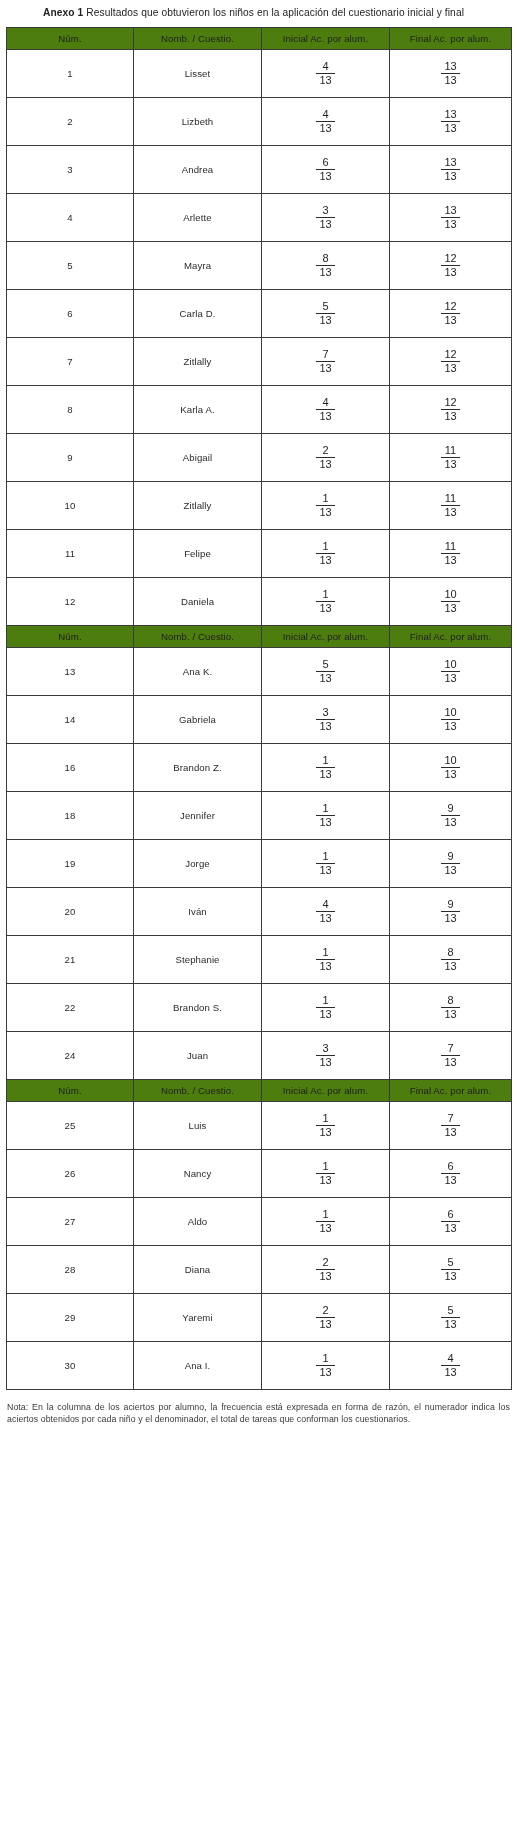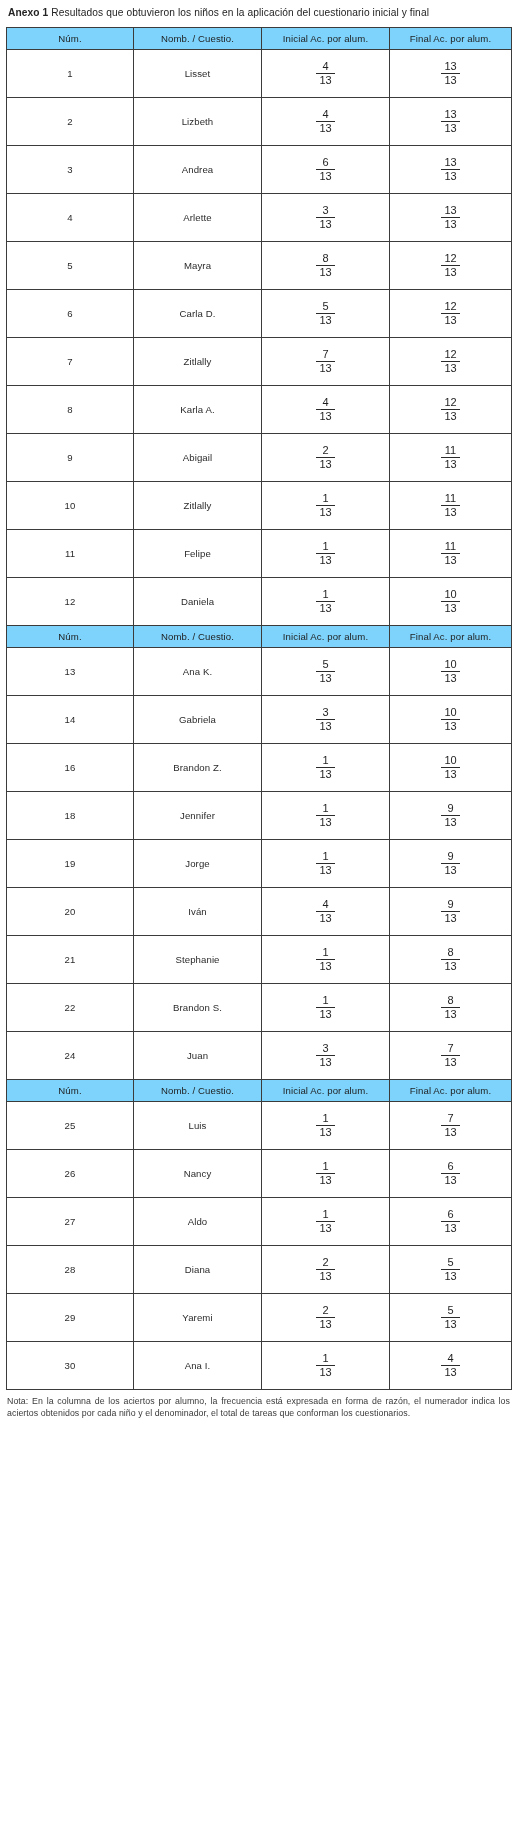--- a/index.html
+++ b/index.html
@@ -18,21 +18,21 @@
     box-sizing: border-box;
     padding: 0 6px;
   }
   .caption {
     font-size: 10.2px;
     line-height: 15px;
     color: #232323;
     padding: 5px 2px 7px 2px;
     letter-spacing: 0.1px;
   }
-  .caption .strong { font-weight: bold; }
+  .caption .strong { font-weight: bold; margin-left: 35px; }
 
   table.anexo {
     width: 505px;
     border-collapse: collapse;
     table-layout: fixed;
     font-size: 9.4px;
     color: #2b2b2b;
   }
   table.anexo col.c-num   { width: 127px; }
   table.anexo col.c-name  { width: 128px; }
@@ -41,21 +41,21 @@
 
   table.anexo th,
   table.anexo td {
     border-left: 1px solid #3b3b3b;
     border-right: 1px solid #3b3b3b;
     text-align: center;
     vertical-align: middle;
     padding: 0;
   }
   table.anexo tr.hdr th {
-    background: #7dd3fc;
+    background: #4d7c0f;
     border-top: 1px solid #3b3b3b;
     border-bottom: 1px solid #3b3b3b;
     height: 21px;
     font-weight: normal;
     font-size: 9.6px;
     letter-spacing: 0.1px;
     color: #1f1f1f;
   }
   table.anexo tr.row td {
     border-bottom: 1px solid #3b3b3b;
@@ -87,20 +87,21 @@
 
   .note {
     width: 505px;
     box-sizing: border-box;
     font-size: 8.8px;
     line-height: 12.4px;
     color: #3a3a3a;
     text-align: justify;
     padding: 5px 1px 6px 1px;
     letter-spacing: 0.05px;
+    margin-top: 6px;
   }
 </style>
 </head>
 <body>
 
 <div class="page">
 
   <div class="caption">
     <span class="strong">Anexo 1</span>
     <span>Resultados que obtuvieron los niños en la aplicación del cuestionario inicial y final</span>

